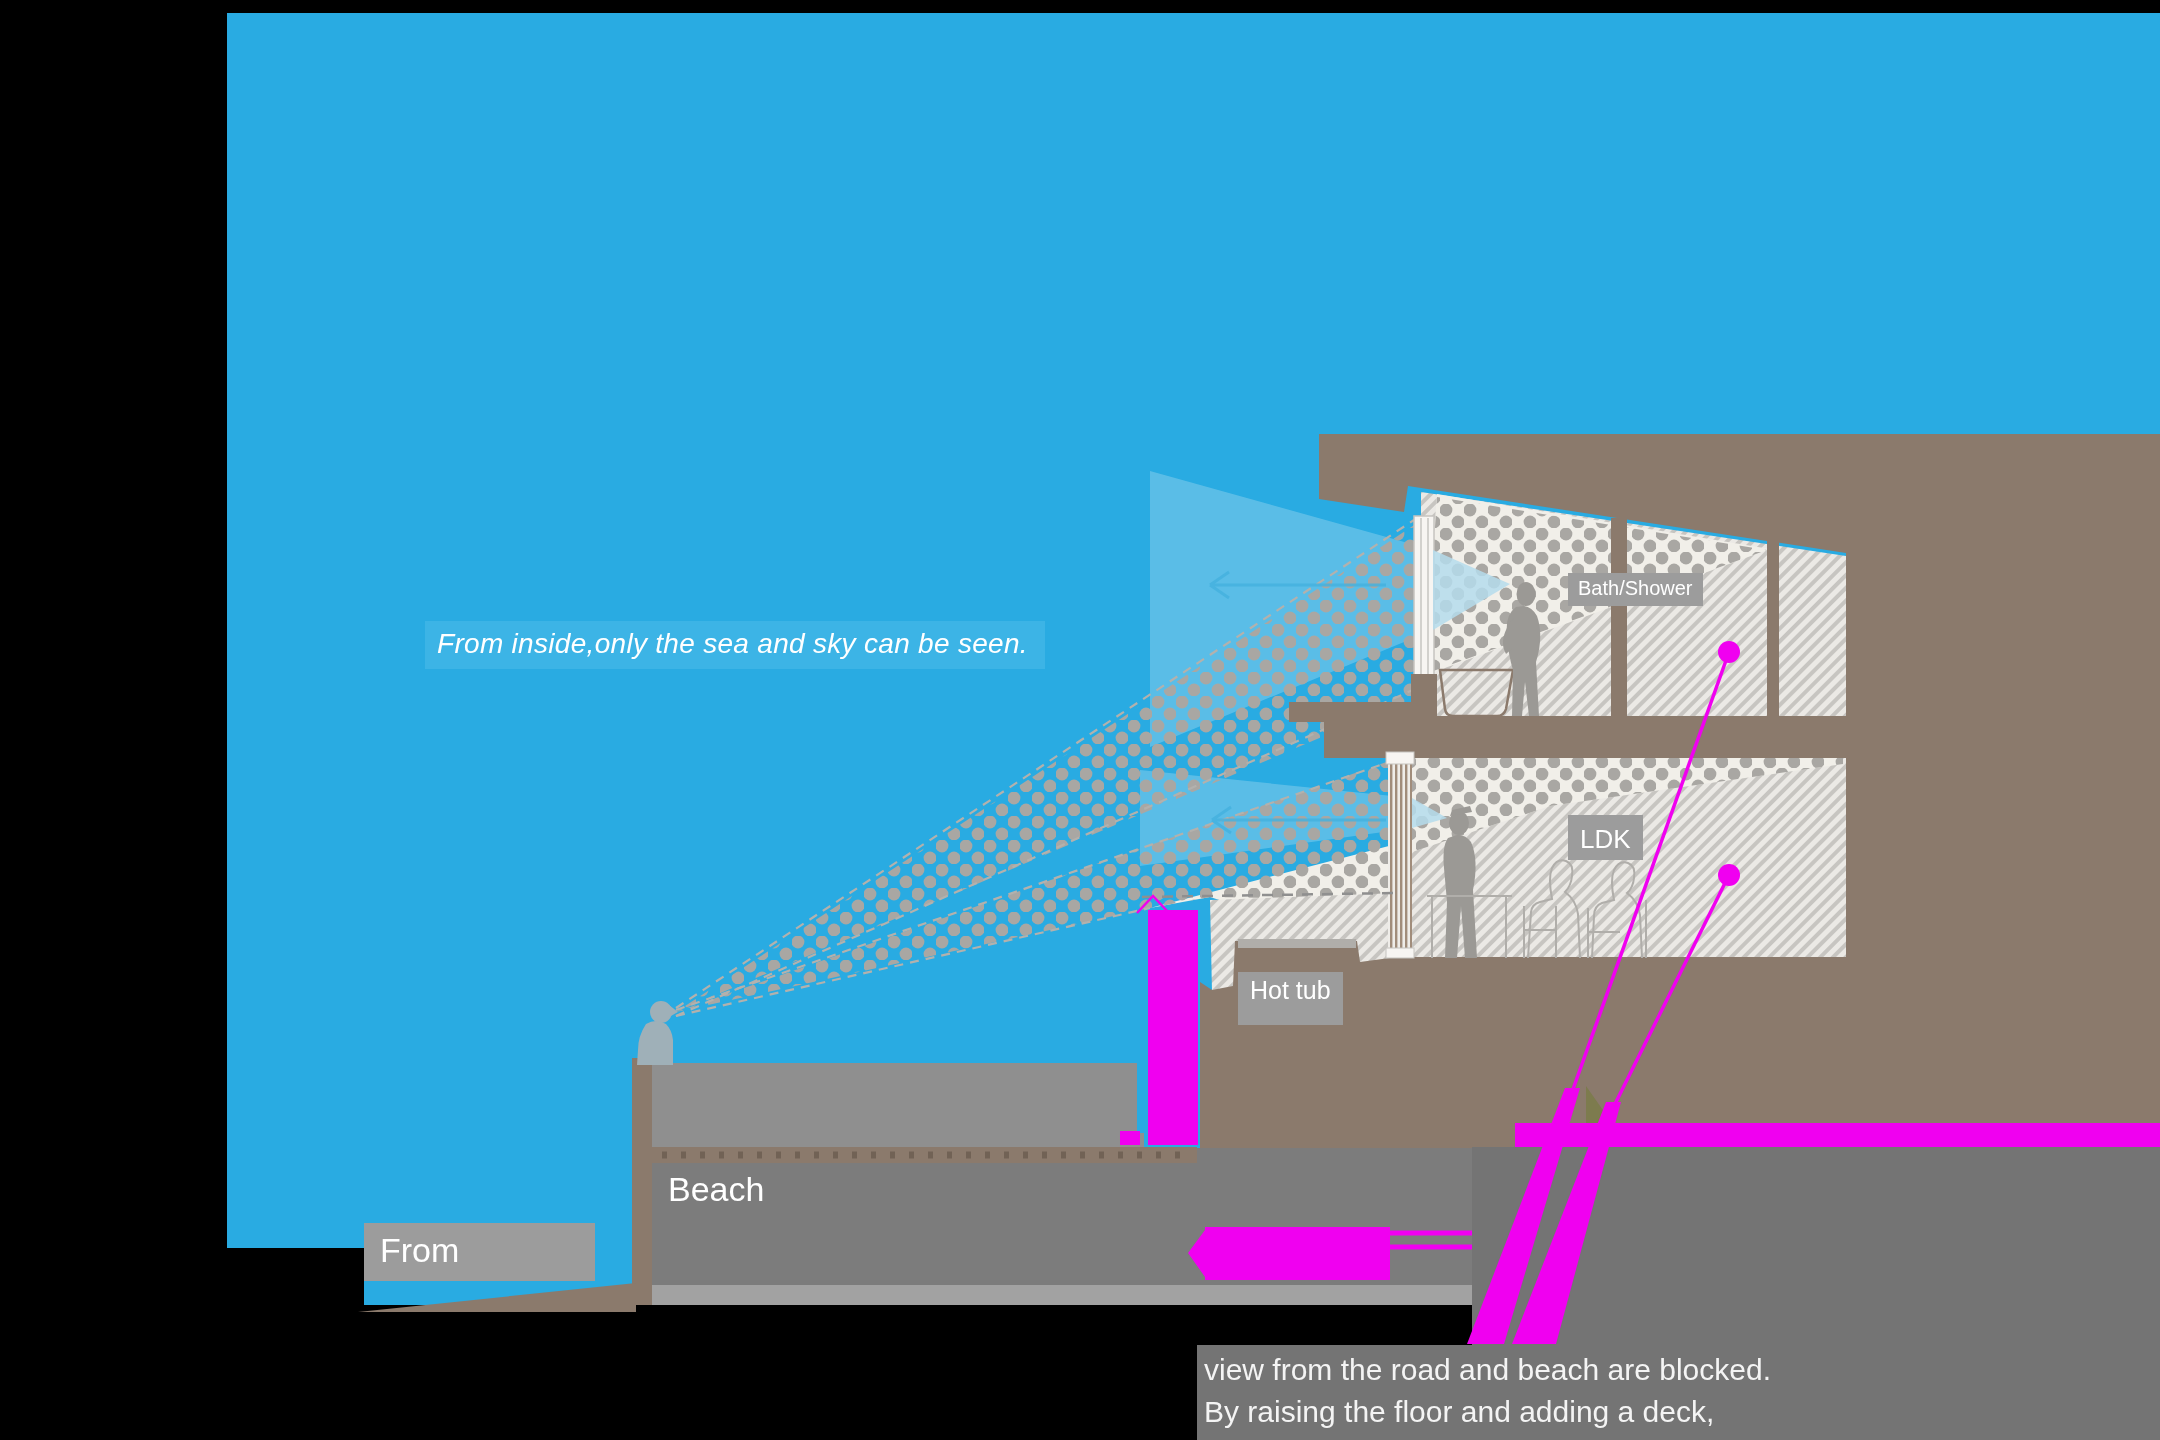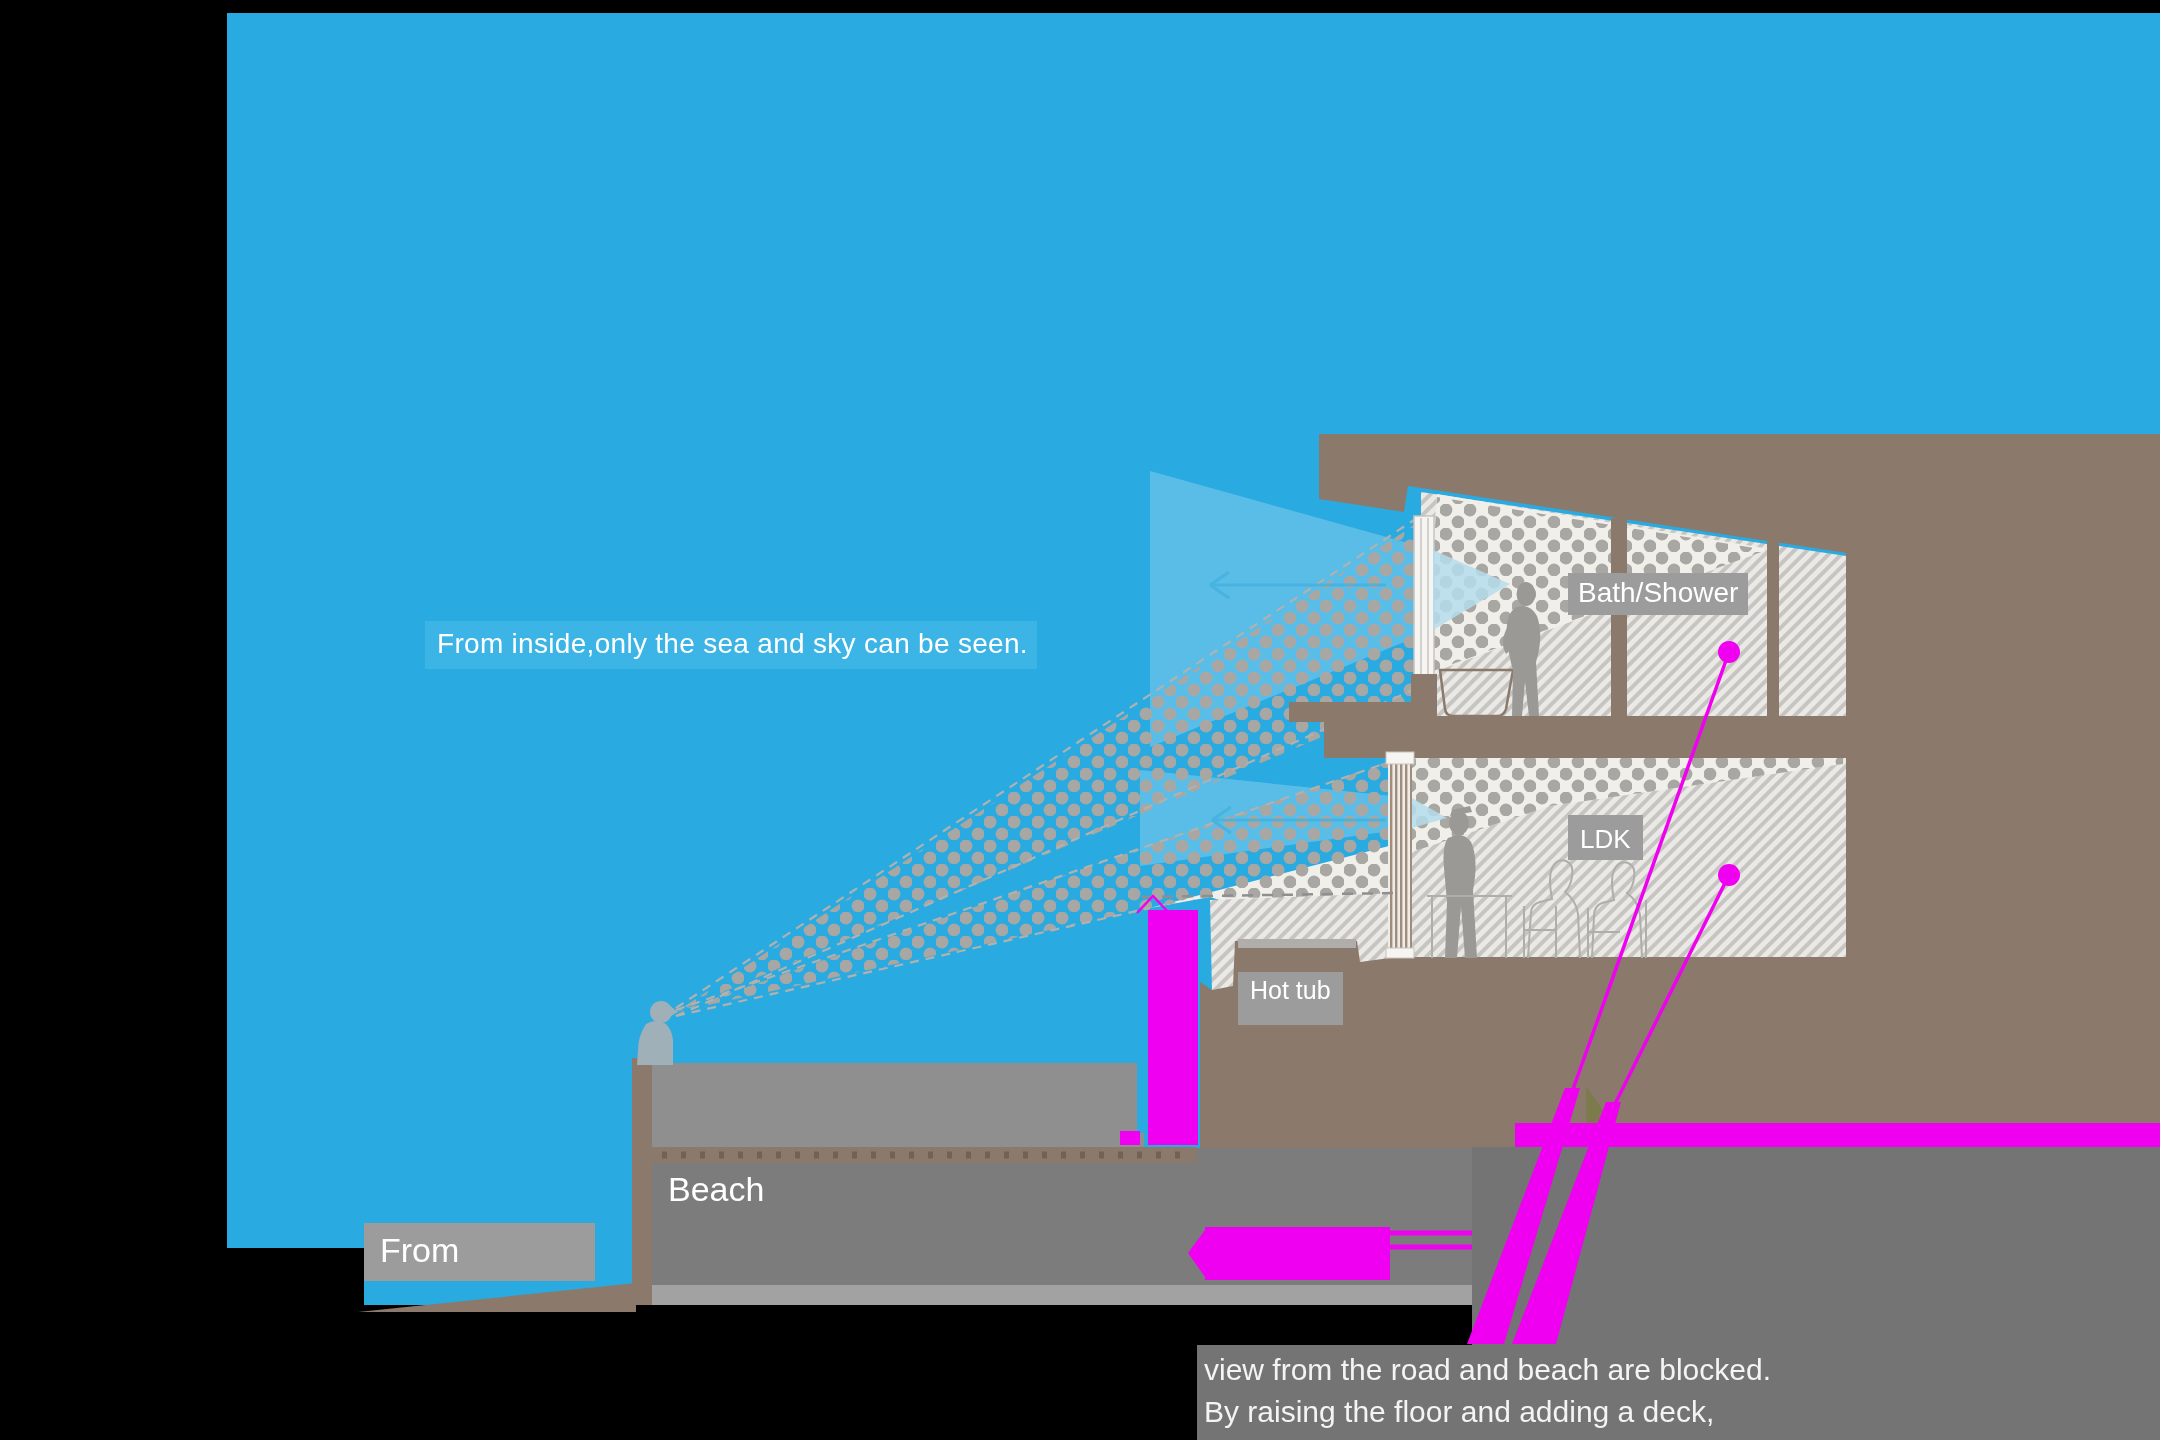--- a/index.html
+++ b/index.html
@@ -19,24 +19,24 @@
   .stage{
     position:relative;width:2160px;height:1440px;background:#000;overflow:hidden;
     font-family:"Liberation Sans","DejaVu Sans",sans-serif;
   }
   .stage svg{position:absolute;left:0;top:0;}
   .lbl{
     position:absolute;color:#fff;white-space:nowrap;
   }
   .lbl.boxed{background:var(--label-gray);}
   .top-note{
-    left:425px;top:621px;font-size:28px;padding:7px 9px 9px 12px;
-    background:var(--hl-blue);letter-spacing:.3px;
-  }
-  .bath-note{left:1568px;top:573px;font-size:28px;padding:4px 10px 6px;}
+    left:425px;top:621px;font-size:28px;padding:7px 17px 9px 12px;
+    background:var(--hl-blue);letter-spacing:.3px;font-style:italic;
+  }
+  .bath-note{left:1568px;top:573px;font-size:20px;padding:4px 10px 6px;}
   .ldk-note{left:1568px;top:815px;font-size:26px;padding:9px 12px 5px;}
   .hottub-note{left:1238px;top:972px;font-size:25px;padding:4px 12px 20px;}
   .beach-note{
     left:364px;top:1223px;font-size:34px;width:215px;padding:8px 0 11px 16px;
   }
   .road-note{left:668px;top:1170px;font-size:34px;}
   .bottom-note{
     left:1204px;top:1349px;font-size:30px;line-height:42px;color:#f4f4f4;
   }
 </style>

